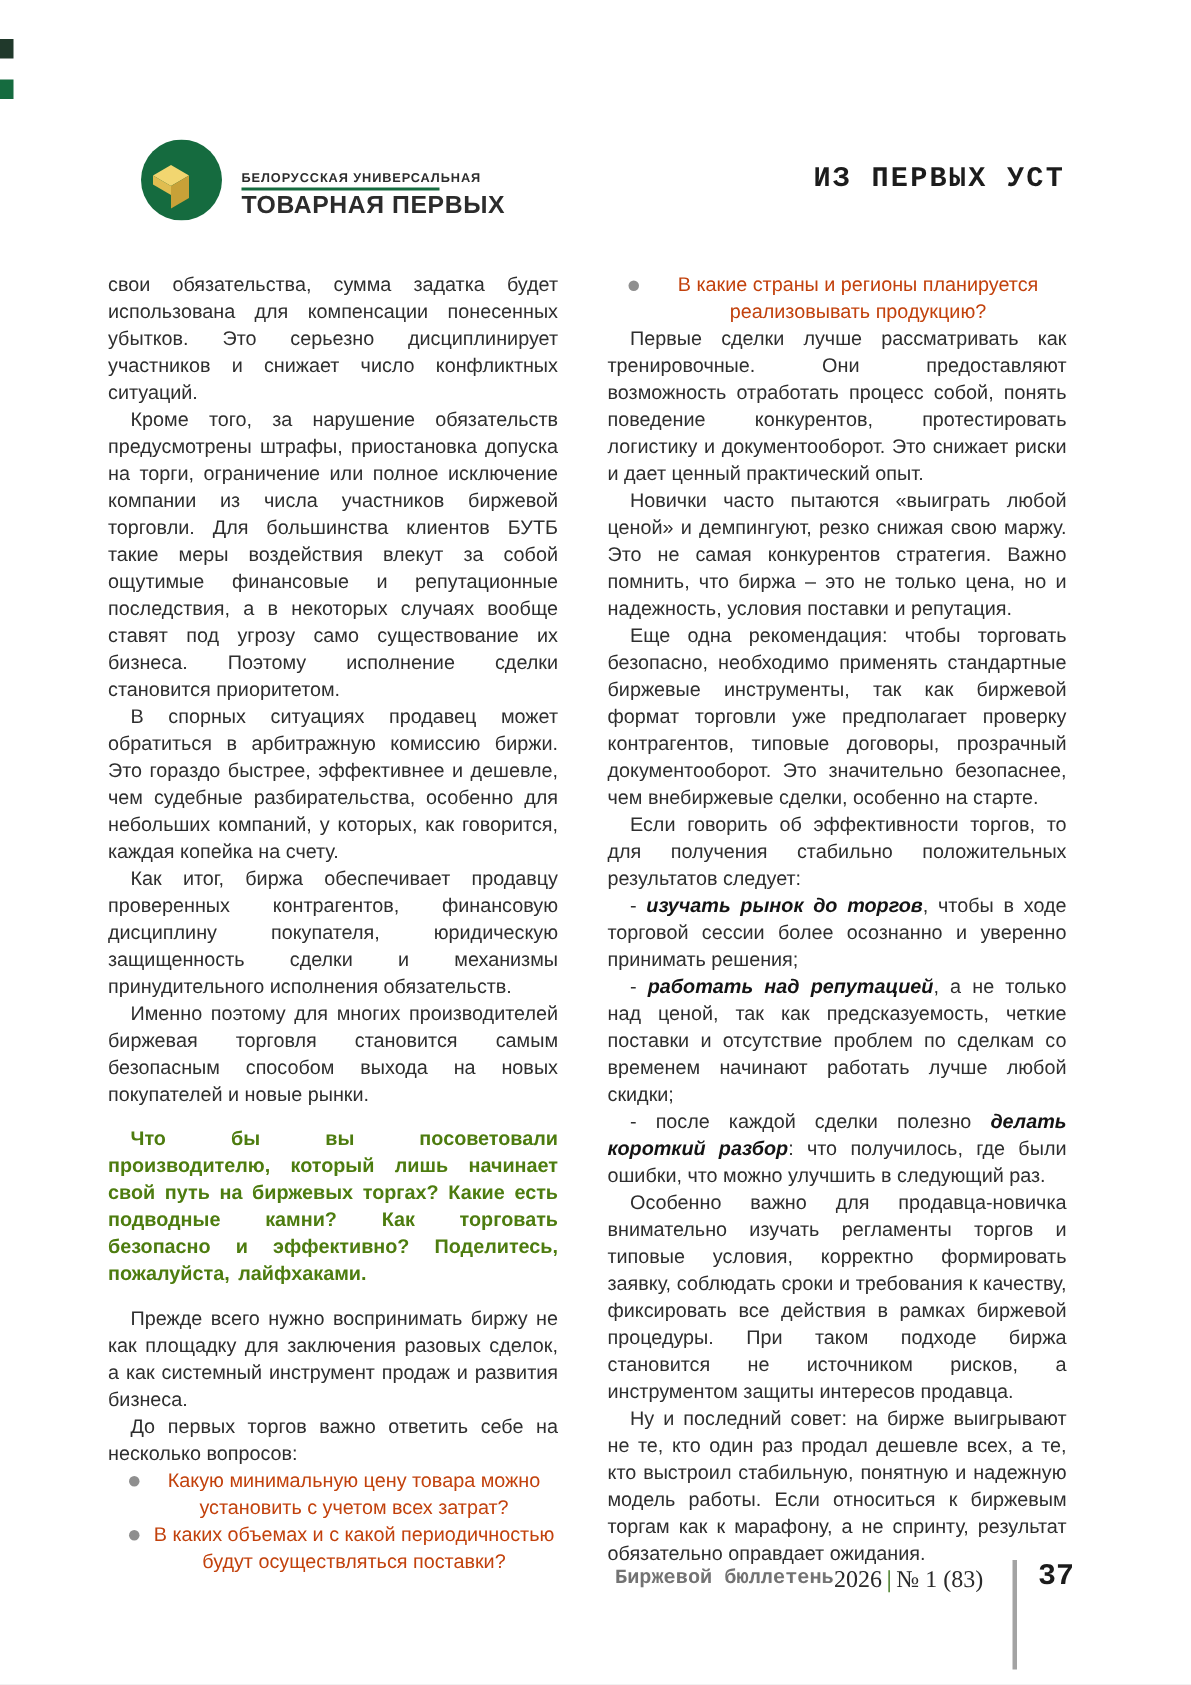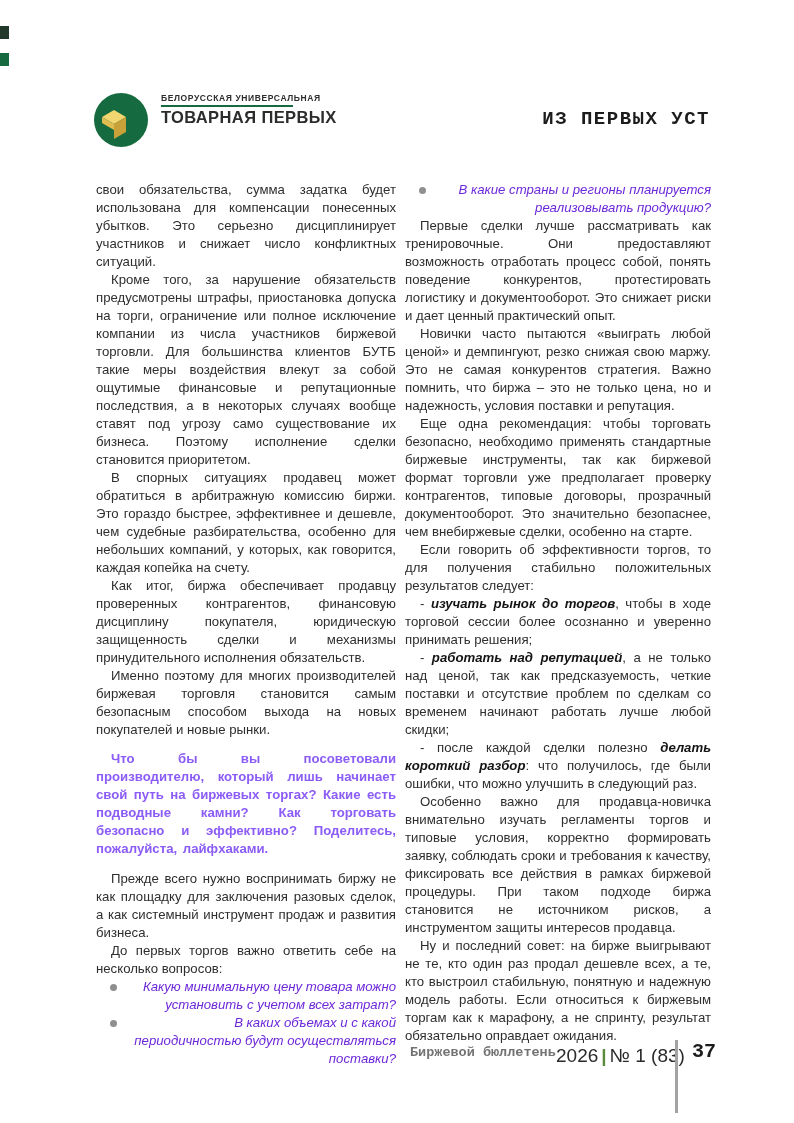--- a/index.html
+++ b/index.html
@@ -5,50 +5,50 @@
   html,body{margin:0;padding:0;background:#e8e8e8;}
   .page{position:relative;width:794px;height:1123px;background:#ffffff;margin:0 auto;overflow:hidden;
         font-family:"Liberation Sans","DejaVu Sans",sans-serif;}
 
   
   .pmark{position:absolute;left:0;width:9px;height:13px;}
   .pmark1{top:26px;}
   .pmark2{top:53px;}
 
   
-  .logo{position:absolute;left:94px;top:93px;display:flex;align-items:flex-start;}
+  .logo{position:absolute;left:94px;top:93px;display:flex;align-items:flex-end;}
   .logo-circle{width:54px;height:54px;flex:none;}
   .logo-text{margin-left:13px;}
   .logo-line1{font-size:8.5px;font-weight:700;letter-spacing:.6px;color:#2c2c2c;white-space:nowrap;}
   .logo-rule{height:2px;width:132px;margin:2px 0 1px 0;}
   .logo-line2{font-size:16.5px;font-weight:800;letter-spacing:.4px;color:#2c2c2c;white-space:nowrap;}
 
   .section-label{position:absolute;right:84px;top:108px;
         font-family:"Liberation Mono","DejaVu Sans Mono",monospace;
         font-weight:700;font-size:19px;letter-spacing:1.5px;color:#1c1c1c;white-space:nowrap;}
 
   
   .col{position:absolute;top:181px;width:300px;font-size:13.2px;line-height:18px;
        color:#2e2e2e;text-align:justify;}
-  .col-left{left:96px;}
+  .col-left{left:72px;}
   .col-right{left:405px;width:306px;}
   .para{text-indent:15px;margin:0;}
   .para.first{text-indent:0;}
-  .para.question{font-weight:700;color:#8b5cf6;margin:11px 0 12px 0;word-spacing:2px;}
-  .para.bullet{display:flex;font-style:italic;text-indent:0;text-align:right;padding-left:14px;color:#6d28d9;}
+  .para.question{font-weight:700;color:#4d7c0f;margin:11px 0 12px 0;word-spacing:2px;}
+  .para.bullet{display:flex;text-indent:0;text-align:center;padding-left:14px;color:#c2410c;}
   .para .b{font-weight:700;color:#141414;font-style:italic;}
   .dot{width:7px;height:7px;border-radius:50%;flex:none;margin:6px 7px 0 0;}
 
   
   .footer-journal{position:absolute;left:410px;top:1045px;
         font-family:"Liberation Mono","DejaVu Sans Mono",monospace;
         font-weight:700;font-size:13.5px;color:#737373;white-space:nowrap;}
   .footer-issue{position:absolute;left:556px;top:1045px;
-        font-family:Liberation Sans, sans-serif;
-        font-size:19px;color:#2a2a2a;white-space:nowrap;}
+        font-family:Liberation Serif, serif;
+        font-size:16px;color:#2a2a2a;white-space:nowrap;}
   .footer-issue .pipe{font-weight:700;padding:0 3px;}
   .footer-bar{position:absolute;left:675px;top:1040px;width:3px;height:73px;background:#a3a3a3;}
   .footer-page{position:absolute;left:692px;top:1040px;
         font-family:"Liberation Mono","DejaVu Sans Mono",monospace;
         font-weight:700;font-size:20px;color:#1c1c1c;}
 </style>
 </head>
 <body>
 
 <div class="page">

